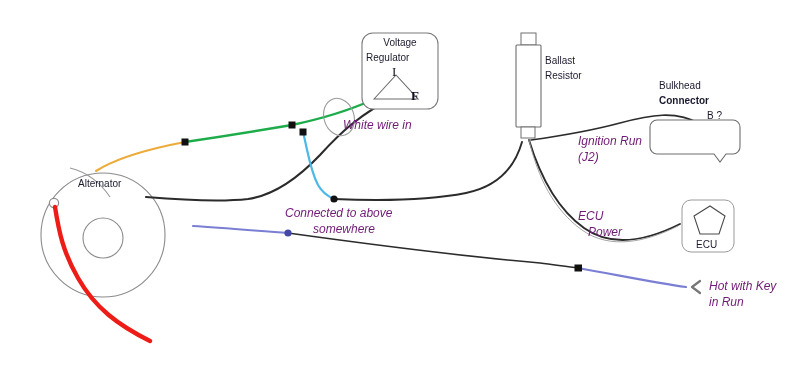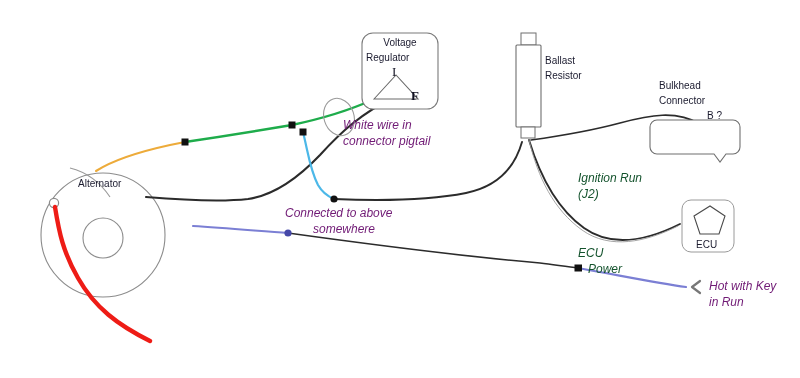--- a/index.html
+++ b/index.html
@@ -26,24 +26,23 @@
     position: absolute;
     font-family: "Liberation Sans", sans-serif;
     white-space: pre;
     line-height: 1.22;
   }
   .lbl-dark {
     color: #1a1a2e;
     font-size: 10px;
   }
   .lbl-note {
-    color: #14532d;
+    color: #701a75;
     font-style: italic;
     font-size: 12px;
-    margin-top: 37px;
   }
   .lbl-black-italic {
     color: #701a75;
     font-style: italic;
     font-size: 12px;
   }
   .lbl-term {
     color: #111122;
     font-size: 13px;
     font-family: "Liberation Serif", serif;
@@ -125,27 +124,26 @@
 
   <div class="lbl lbl-dark" style="left:369px; top:37px; text-align:center; width:62px;">Voltage</div>
   <div class="lbl lbl-dark" style="left:366px; top:52px; text-align:left; width:68px;">Regulator</div>
   <div class="lbl lbl-term" style="left:392px; top:64px;">I</div>
   <div class="lbl lbl-term" style="left:411px; top:88px; font-weight:bold;">F</div>
 
   <div class="lbl lbl-dark" style="left:545px; top:55px;">Ballast</div>
   <div class="lbl lbl-dark" style="left:545px; top:70px;">Resistor</div>
 
   <div class="lbl lbl-dark" style="left:659px; top:80px;">Bulkhead</div>
-  <div class="lbl lbl-dark" style="left:659px; top:95px;">Connector</div>
+  <div class="lbl lbl-dark" style="left:659px; top:95px;font-weight:bold;">Connector</div>
   <div class="lbl lbl-dark" style="left:707px; top:110px;">B ?</div>
 
   <div class="lbl lbl-dark" style="left:696px; top:239px;">ECU</div>
 
   <div class="lbl lbl-black-italic" style="left:343px; top:118px;">White wire in</div>
-  <div class="lbl lbl-black-italic" style="left:343px; top:134px;">connector pigtail</div>
 
 
   <div class="lbl lbl-black-italic" style="left:285px; top:206px;">Connected to above</div>
   <div class="lbl lbl-black-italic" style="left:313px; top:222px;">somewhere</div>
 
   <div class="lbl lbl-note" style="left:578px; top:134px;">Ignition Run</div>
   <div class="lbl lbl-note" style="left:578px; top:150px;">(J2)</div>
 
   <div class="lbl lbl-note" style="left:578px; top:209px;">ECU</div>
   <div class="lbl lbl-note" style="left:588px; top:225px;">Power</div>

